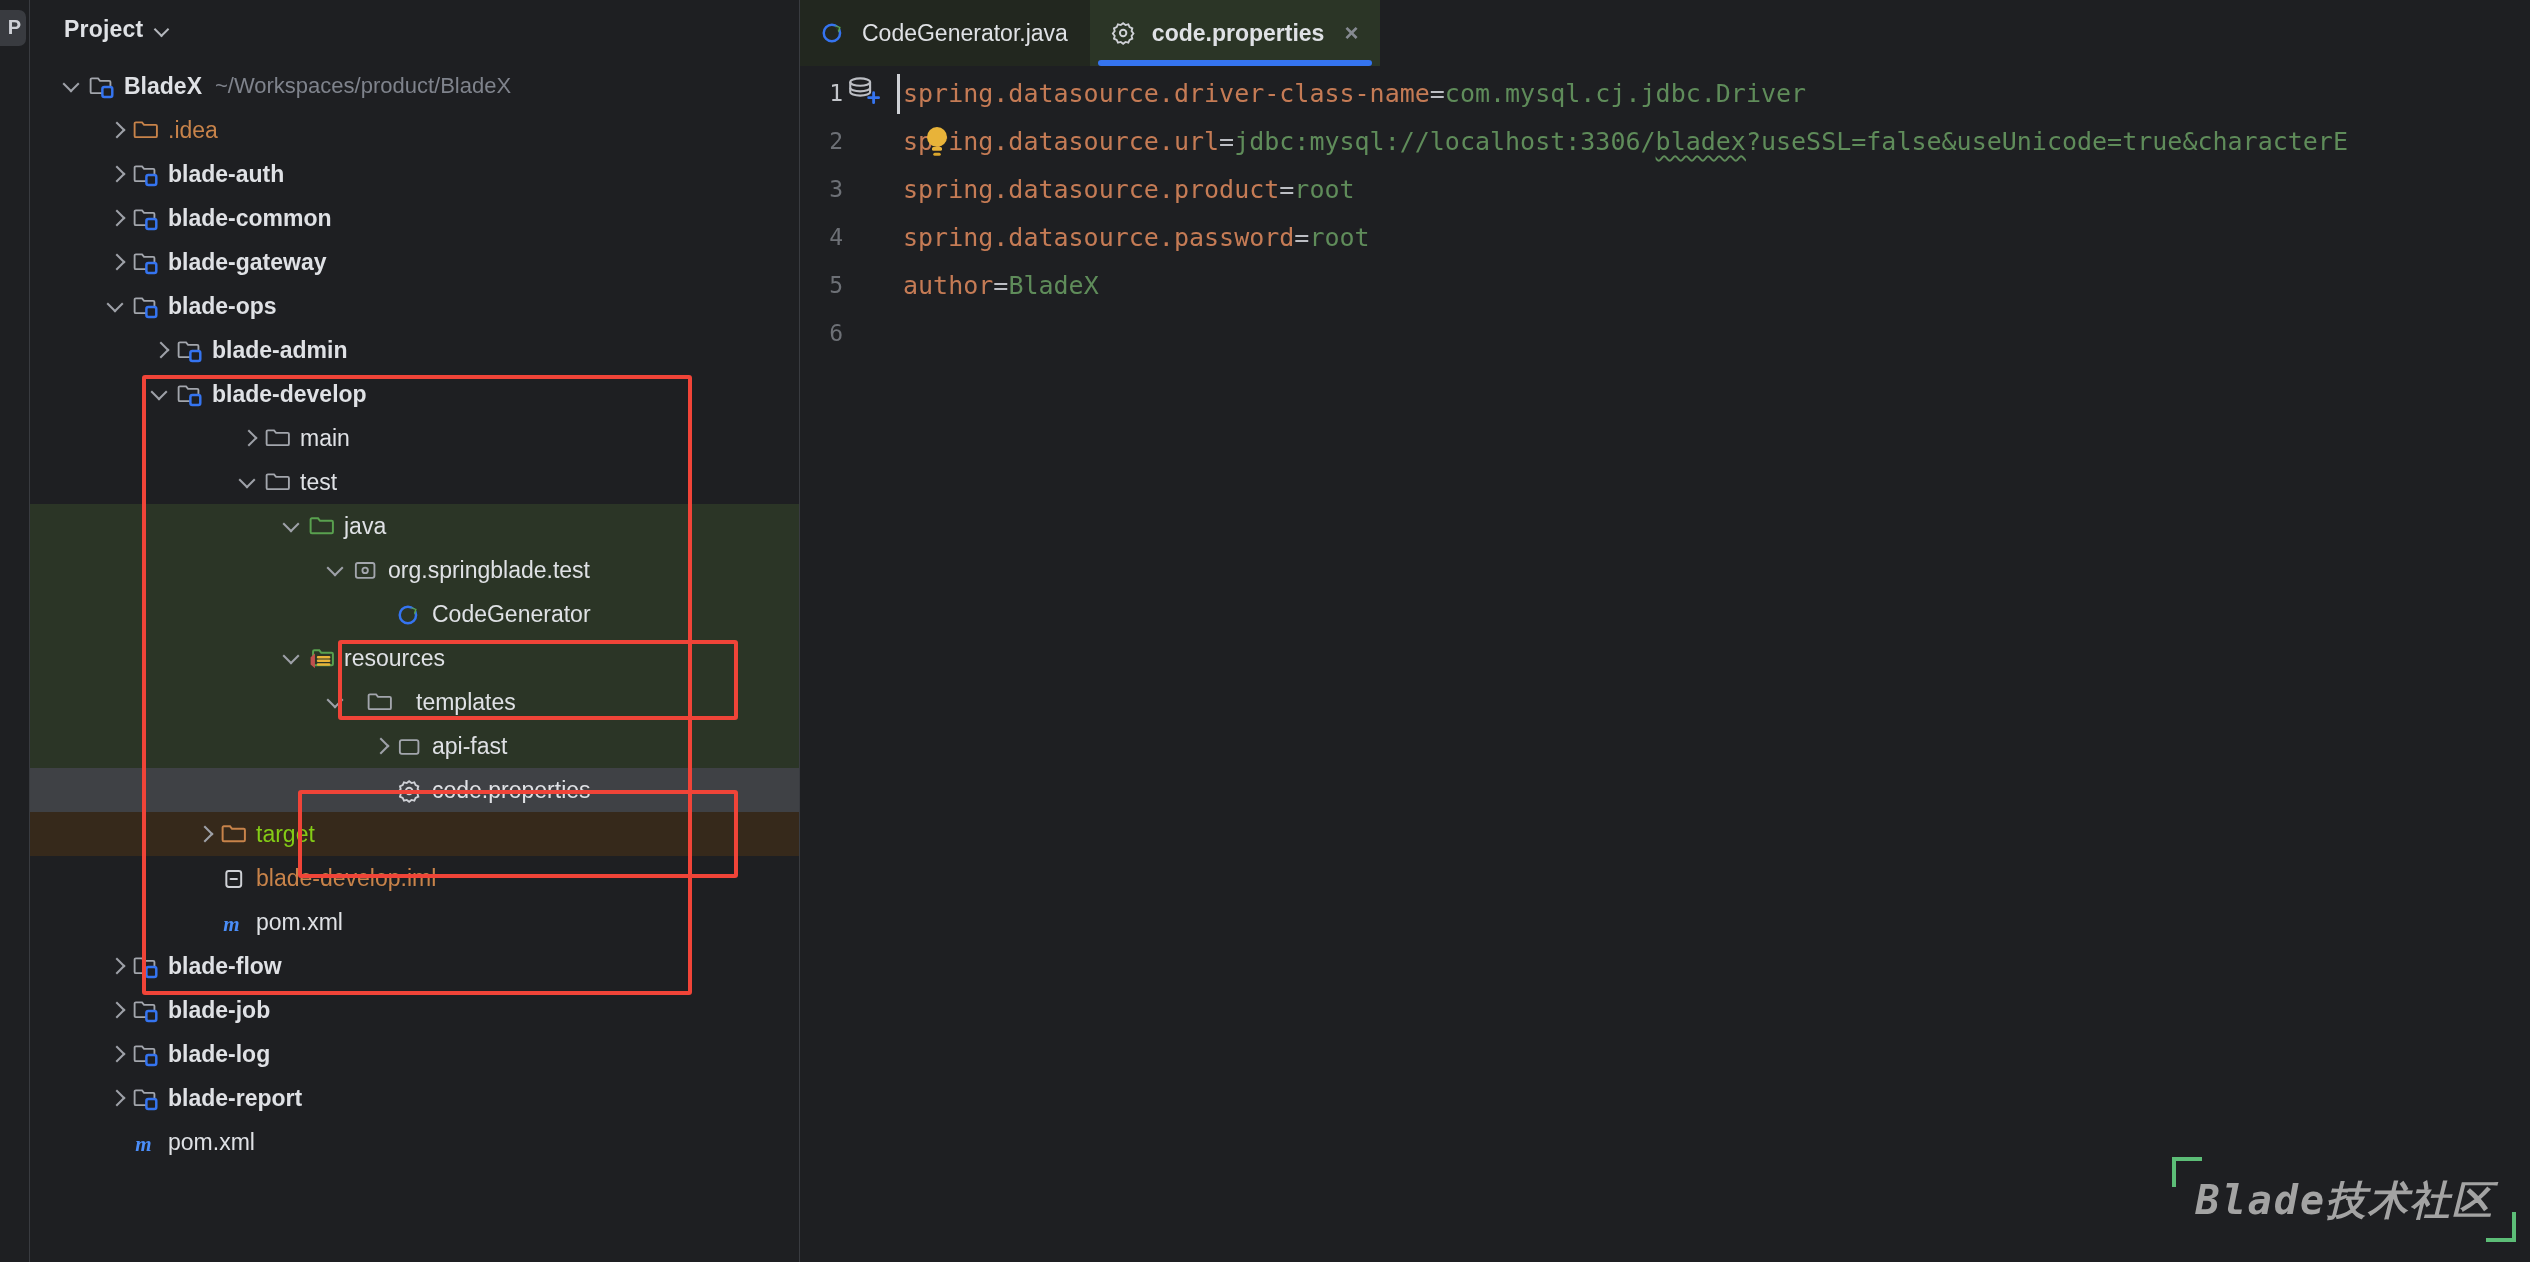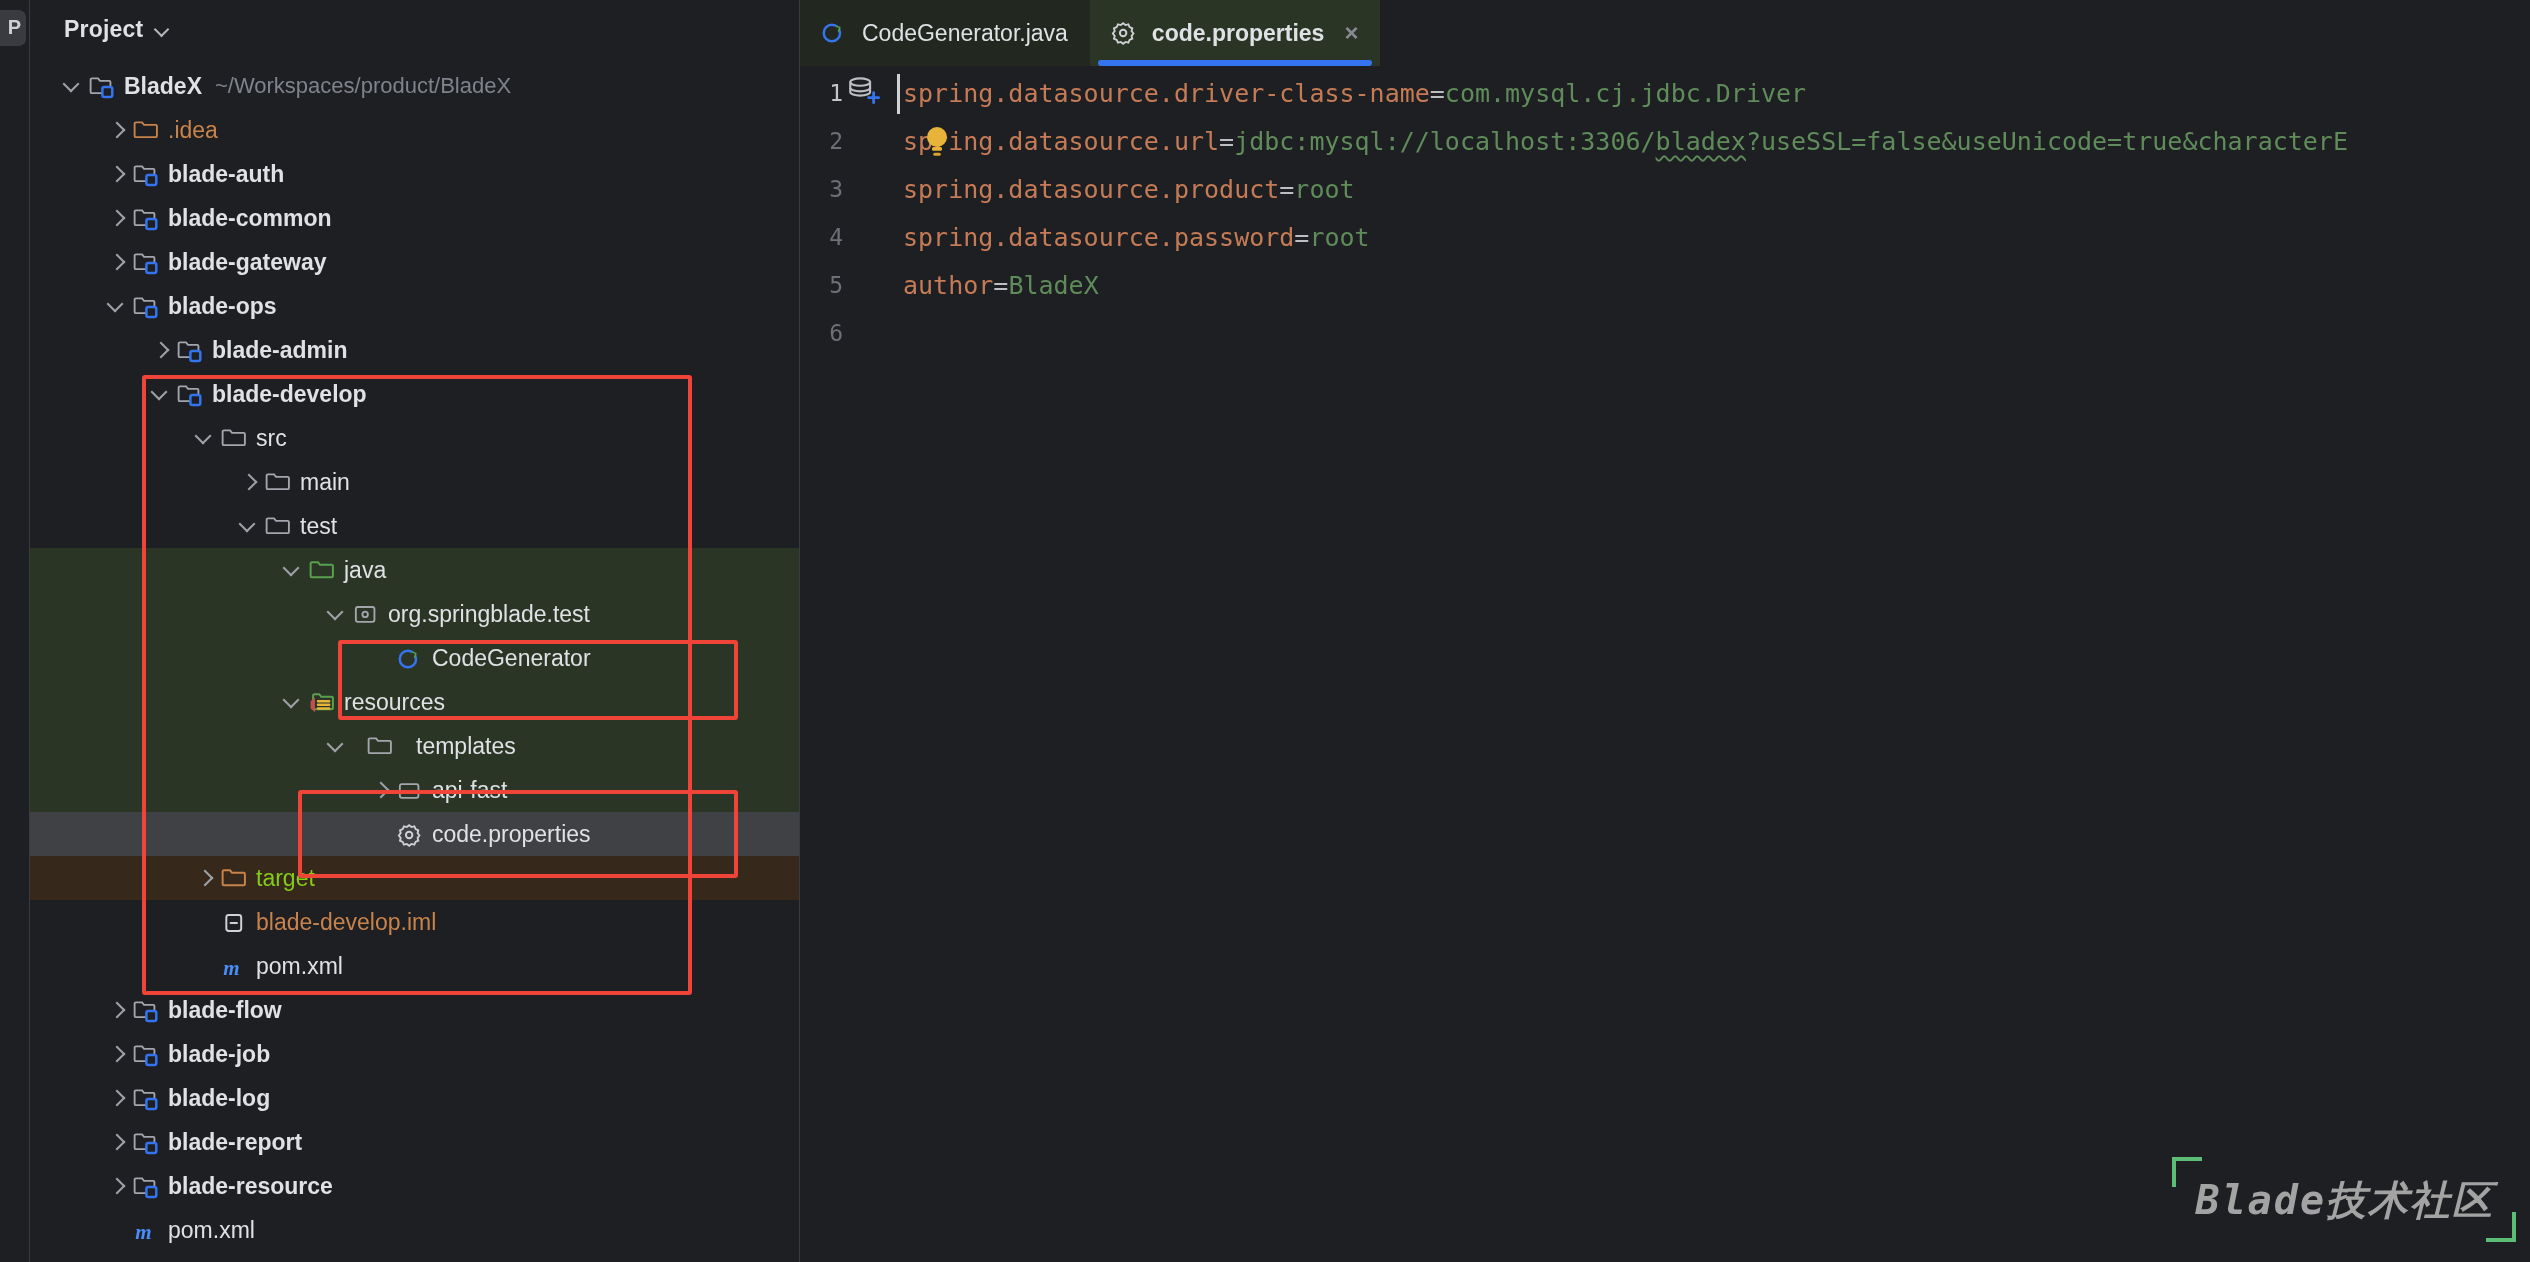--- a/index.html
+++ b/index.html
@@ -263,29 +263,20 @@
         <div class="row bold" style="padding-left: 118px;">
           <span class="arrow down"></span>
           <span class="ico">
             <svg width="30" height="26" viewBox="0 0 24 21">
               <path d="M2 4.5a1 1 0 0 1 1-1h5l1.6 2H17a1 1 0 0 1 1 1v8a1 1 0 0 1-1 1H3a1 1 0 0 1-1-1Z" fill="none" stroke="#a3a6ad" stroke-width="1.5"></path>
               <rect x="11.5" y="10.5" width="8" height="8" rx="1.6" fill="#1e1f22" stroke="#3574f0" stroke-width="2"></rect>
             </svg>
           </span>
           <span class="label">blade-develop</span>
         </div>
-        <div class="row" style="padding-left: 162px;">
-          <span class="arrow down"></span>
-          <span class="ico">
-            <svg width="30" height="26" viewBox="0 0 24 21">
-              <path d="M2 4.5a1 1 0 0 1 1-1h5l1.6 2H19a1 1 0 0 1 1 1v8a1 1 0 0 1-1 1H3a1 1 0 0 1-1-1Z" fill="none" stroke="#a3a6ad" stroke-width="1.5"></path>
-            </svg>
-          </span>
-          <span class="label">src</span>
-        </div>
         <div class="row" style="padding-left: 206px;">
           <span class="arrow right"></span>
           <span class="ico">
             <svg width="30" height="26" viewBox="0 0 24 21">
               <path d="M2 4.5a1 1 0 0 1 1-1h5l1.6 2H19a1 1 0 0 1 1 1v8a1 1 0 0 1-1 1H3a1 1 0 0 1-1-1Z" fill="none" stroke="#a3a6ad" stroke-width="1.5"></path>
             </svg>
           </span>
           <span class="label">main</span>
         </div>
         <div class="row" style="padding-left: 206px;">
@@ -426,30 +417,20 @@
         </div>
         <div class="row bold" style="padding-left: 74px;">
           <span class="arrow right"></span>
           <span class="ico">
             <svg width="30" height="26" viewBox="0 0 24 21">
               <path d="M2 4.5a1 1 0 0 1 1-1h5l1.6 2H17a1 1 0 0 1 1 1v8a1 1 0 0 1-1 1H3a1 1 0 0 1-1-1Z" fill="none" stroke="#a3a6ad" stroke-width="1.5"></path>
               <rect x="11.5" y="10.5" width="8" height="8" rx="1.6" fill="#1e1f22" stroke="#3574f0" stroke-width="2"></rect>
             </svg>
           </span>
           <span class="label">blade-report</span>
-        </div>
-        <div class="row bold" style="padding-left: 74px;">
-          <span class="arrow right"></span>
-          <span class="ico">
-            <svg width="30" height="26" viewBox="0 0 24 21">
-              <path d="M2 4.5a1 1 0 0 1 1-1h5l1.6 2H17a1 1 0 0 1 1 1v8a1 1 0 0 1-1 1H3a1 1 0 0 1-1-1Z" fill="none" stroke="#a3a6ad" stroke-width="1.5"></path>
-              <rect x="11.5" y="10.5" width="8" height="8" rx="1.6" fill="#1e1f22" stroke="#3574f0" stroke-width="2"></rect>
-            </svg>
-          </span>
-          <span class="label">blade-resource</span>
         </div>
         <div class="row" style="padding-left: 74px;">
           <span class="arrow"></span>
           <span class="ico">
             <svg width="30" height="28" viewBox="0 0 24 24">
               <text x="2" y="18" font-family="Liberation Serif, serif" font-style="italic" font-size="18" font-weight="700" fill="#4a8df8">m</text>
             </svg>
           </span>
           <span class="label">pom.xml</span>
         </div>

